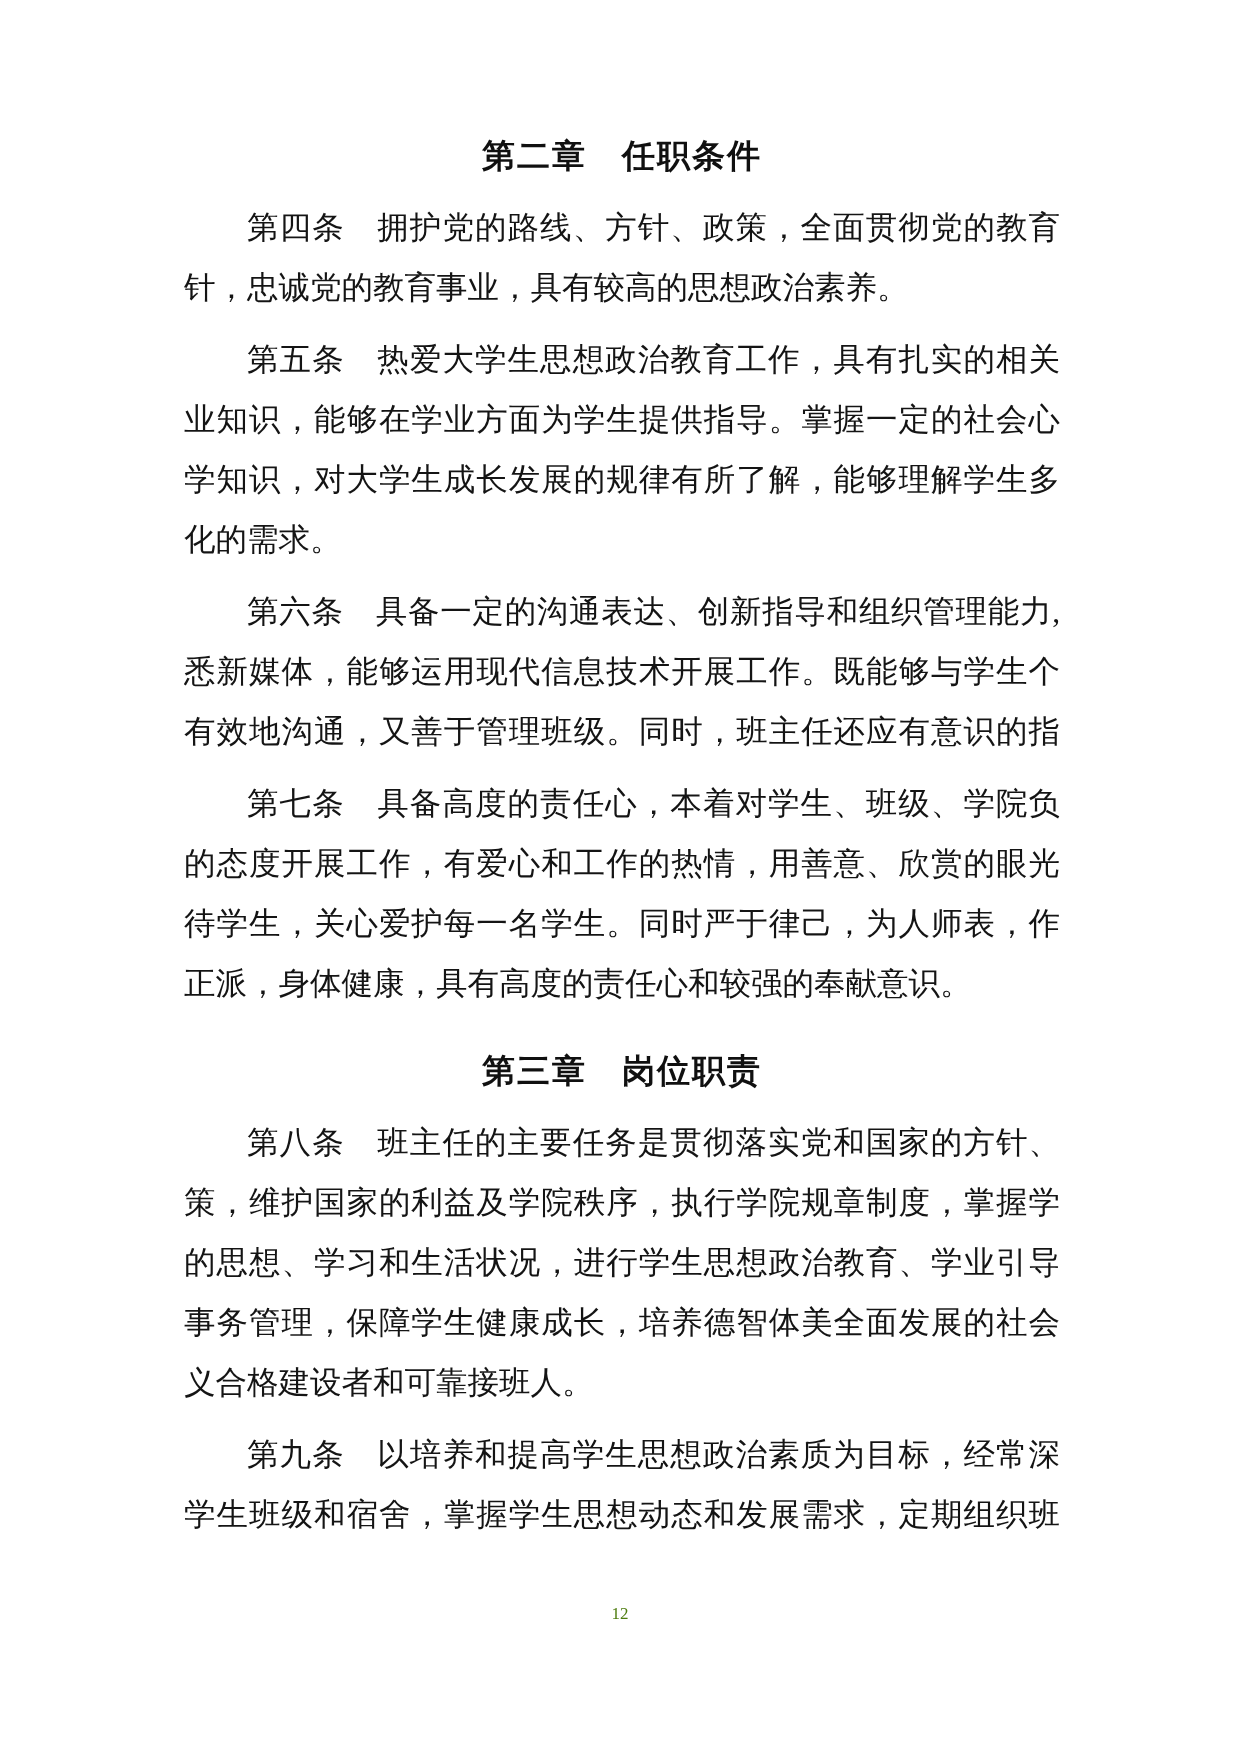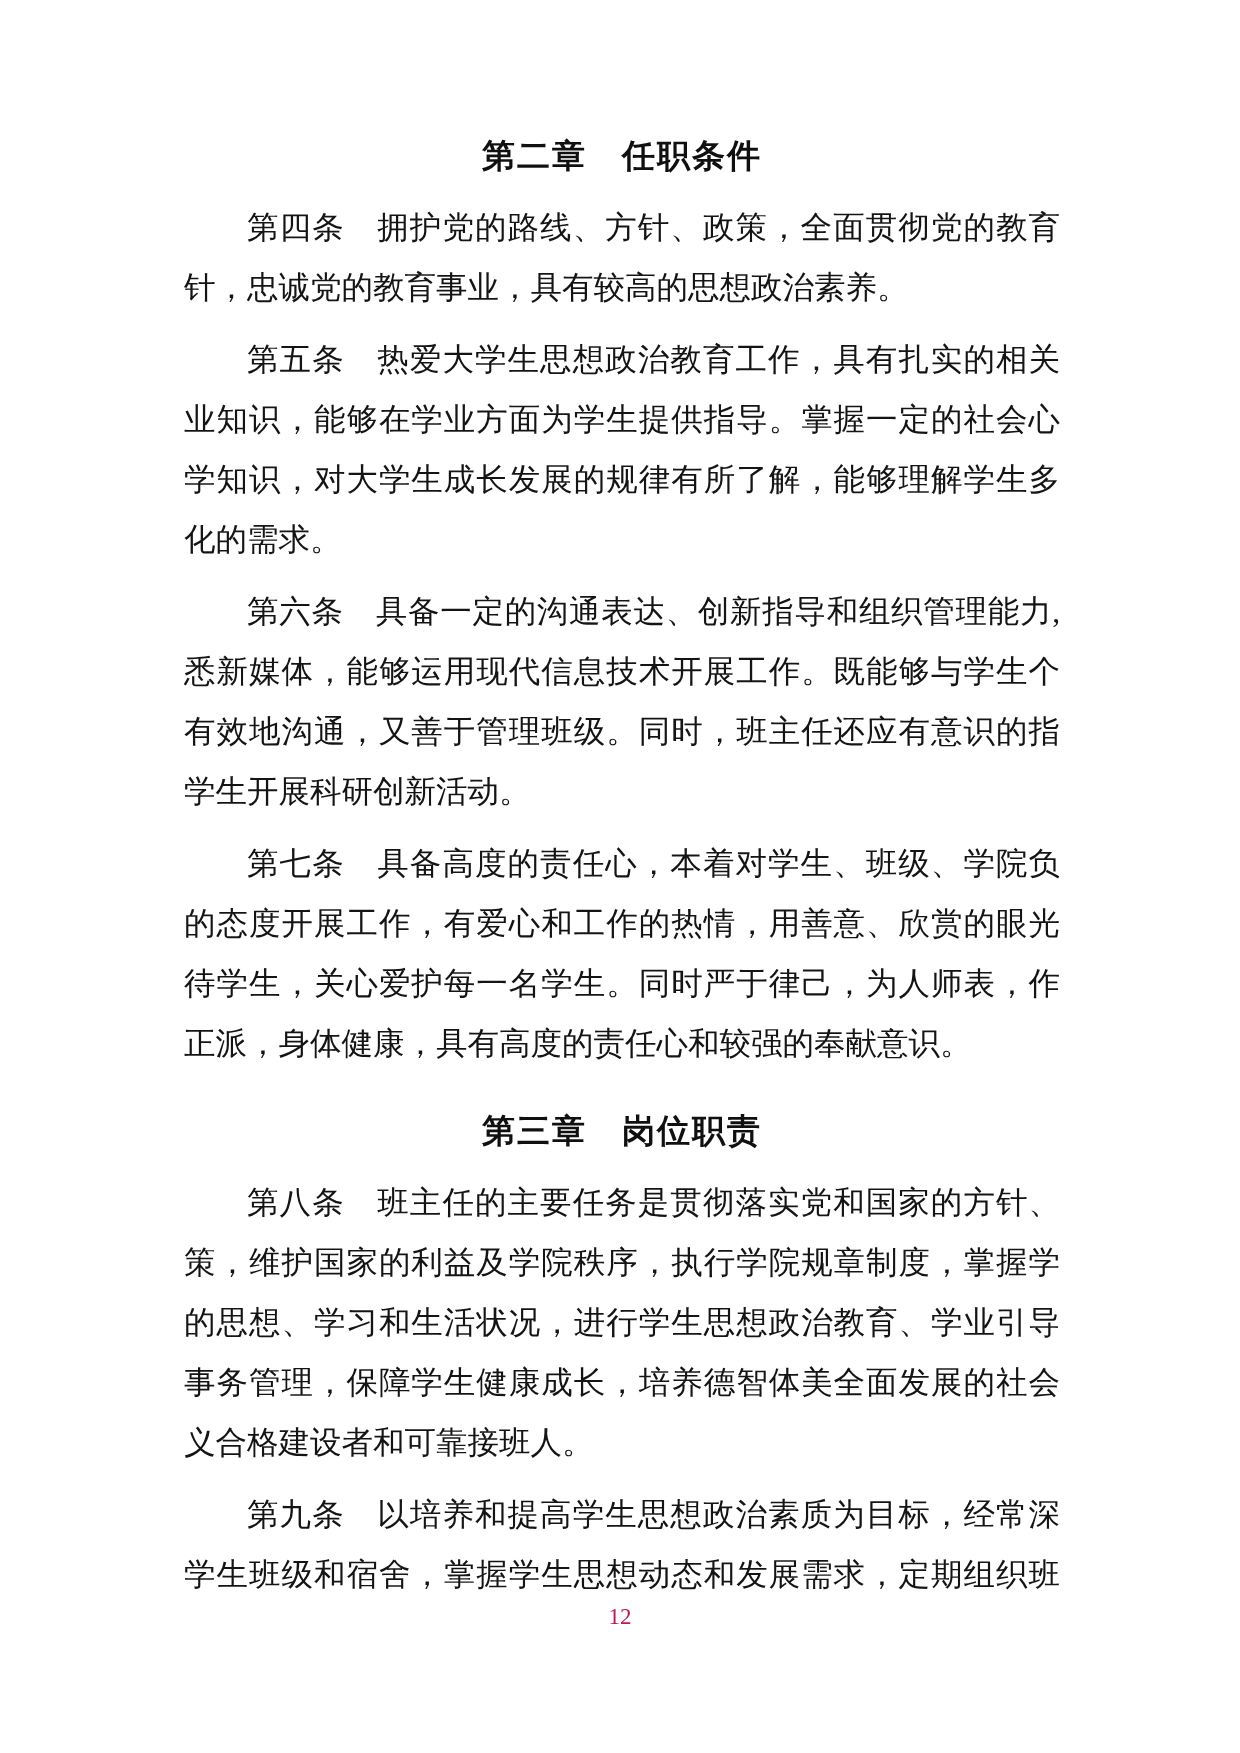--- a/index.html
+++ b/index.html
@@ -41,22 +41,22 @@
   }
   .line.start { text-indent: 2em; }
   .line.end { text-align-last: left; }
   .page-number {
     position: absolute;
     left: 0;
     right: 0;
     top: 1604px;
     text-align: center;
     font-family: "Liberation Serif", serif;
-    font-size: 23px;
-    color: #be185d;
+    font-size: 17px;
+    color: #4d7c0f;
   }
 </style>
 </head>
 <body>
 
 <div class="page">
   <div class="content">
 
     <div class="chapter-heading">第二章　任职条件</div>
 
@@ -69,21 +69,20 @@
       <div class="line start">第五条　热爱大学生思想政治教育工作，具有扎实的相关专</div>
       <div class="line">业知识，能够在学业方面为学生提供指导。掌握一定的社会心理</div>
       <div class="line">学知识，对大学生成长发展的规律有所了解，能够理解学生多样</div>
       <div class="line end">化的需求。</div>
     </div>
 
     <div class="paragraph">
       <div class="line start">第六条　具备一定的沟通表达、创新指导和组织管理能力,熟</div>
       <div class="line">悉新媒体，能够运用现代信息技术开展工作。既能够与学生个体</div>
       <div class="line">有效地沟通，又善于管理班级。同时，班主任还应有意识的指导</div>
-      <div class="line end">学生开展科研创新活动。</div>
     </div>
 
     <div class="paragraph">
       <div class="line start">第七条　具备高度的责任心，本着对学生、班级、学院负责</div>
       <div class="line">的态度开展工作，有爱心和工作的热情，用善意、欣赏的眼光看</div>
       <div class="line">待学生，关心爱护每一名学生。同时严于律己，为人师表，作风</div>
       <div class="line end">正派，身体健康，具有高度的责任心和较强的奉献意识。</div>
     </div>
 
     <div class="chapter-heading spaced">第三章　岗位职责</div>

